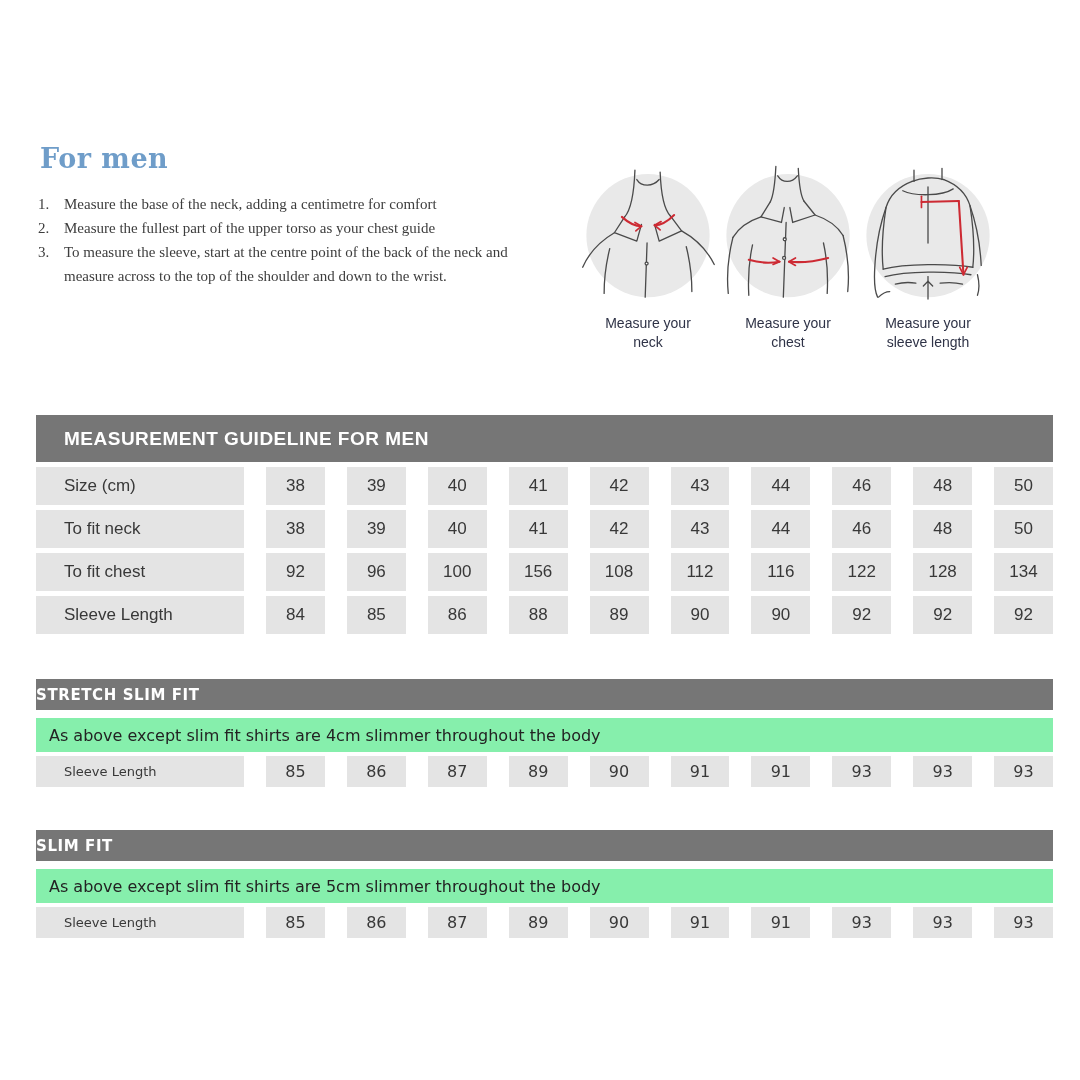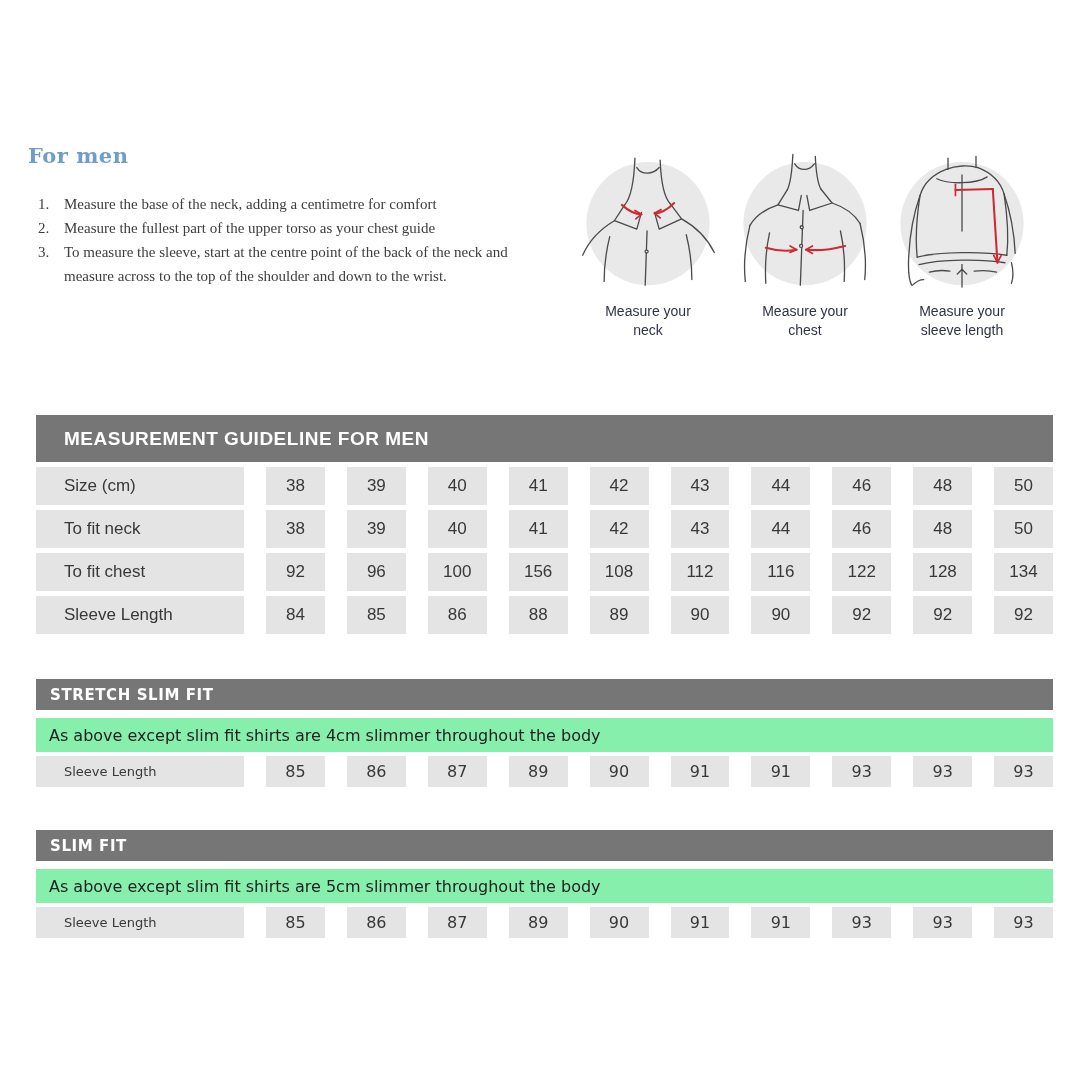--- a/index.html
+++ b/index.html
@@ -1,49 +1,48 @@
 <!DOCTYPE html>
 <html><head>
 <meta charset="utf-8">
 <style>
   * { margin:0; padding:0; box-sizing:border-box; }
   html,body { width:1080px; height:1080px; background:#ffffff;
               font-family:"Liberation Sans", sans-serif; color:#3a3a3a; }
   .page { position:relative; width:1080px; height:1080px; overflow:hidden; }
 
   
-  .heading { position:absolute; left:28px; top:143px;
+  .heading { position:absolute; left:40px; top:143px;
              font-family:"DejaVu Serif", serif; font-weight:bold;
-             font-size:21px; letter-spacing:0.5px; }
+             font-size:27px; letter-spacing:0.5px; }
   .instructions { position:absolute; left:38px; top:192px; width:512px;
                   list-style:none; counter-reset:step;font-family:Liberation Serif, serif; }
   .instructions li { counter-increment:step; position:relative;
                      padding-left:26px; font-size:15px; line-height:24px;
                      color:#3d3d3d; }
   .instructions li::before { content:counter(step) "."; position:absolute;
                              left:0; top:0; }
 
-  .figures { position:absolute; left:578px; top:144px; display:flex; gap:17px; }
+  .figures { position:absolute; left:578px; top:156px; display:flex; }
   .figure { width:140px; display:flex; flex-direction:column; align-items:center; }
   .figure svg { width:140px; height:146px; }
   .figure-caption { margin-top:8px; text-align:center; font-size:14px;
                     line-height:19px; color:#2f3347; }
 
   .shirt-line { fill:none; stroke:#4a4a4a; stroke-width:1.4;
                 stroke-linecap:round; stroke-linejoin:round; }
   .measure-line { fill:none; stroke-width:2.2; stroke-linecap:round; }
 
   
   .tbl { position:absolute; left:36px; width:1017px; }
   .tbl-header { display:flex; align-items:center; color:#ffffff;
                 font-weight:bold; background:#767676; }
   .tbl-header.big { height:47px; font-size:19px; letter-spacing:0.5px;
                     padding-left:28px; }
   .tbl-header.small { height:31px; font-size:15px; letter-spacing:0.6px;
-                      padding-left:14px;
                       font-family:"DejaVu Sans", sans-serif; }
   .tbl-row { display:grid; grid-template-columns:208px repeat(10, 1fr);
              gap:22px; margin-top:5px; }
   .tbl-row .cell { background:#e4e4e4; height:38px; display:flex;
                    align-items:center; justify-content:center;
                    font-size:17px; color:#383838; }
   .tbl-row .cell.label { justify-content:flex-start; padding-left:28px; }
 
   .note-row { margin-top:8px; height:34px; background:#86efac;
               display:flex; align-items:center; padding-left:13px;

